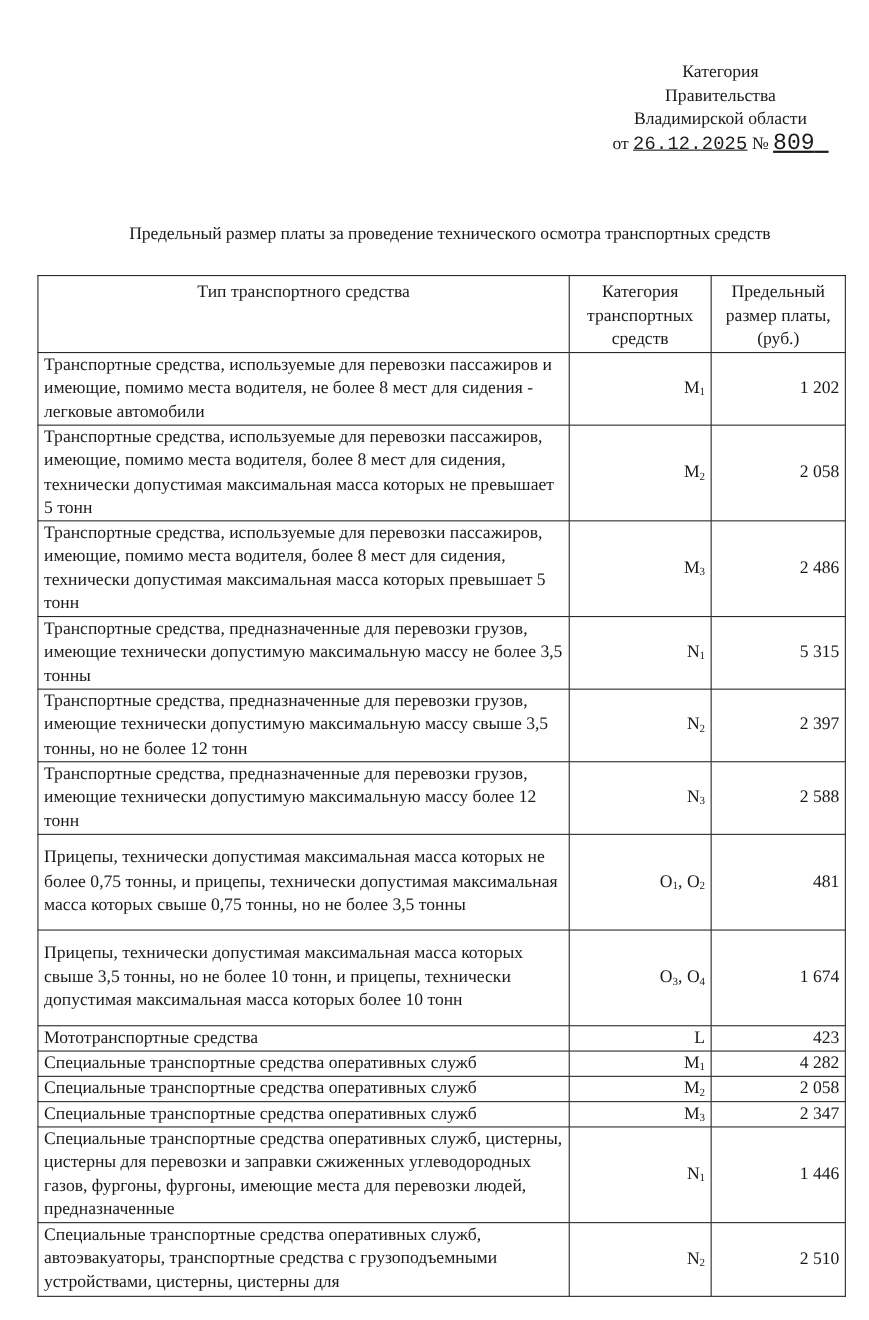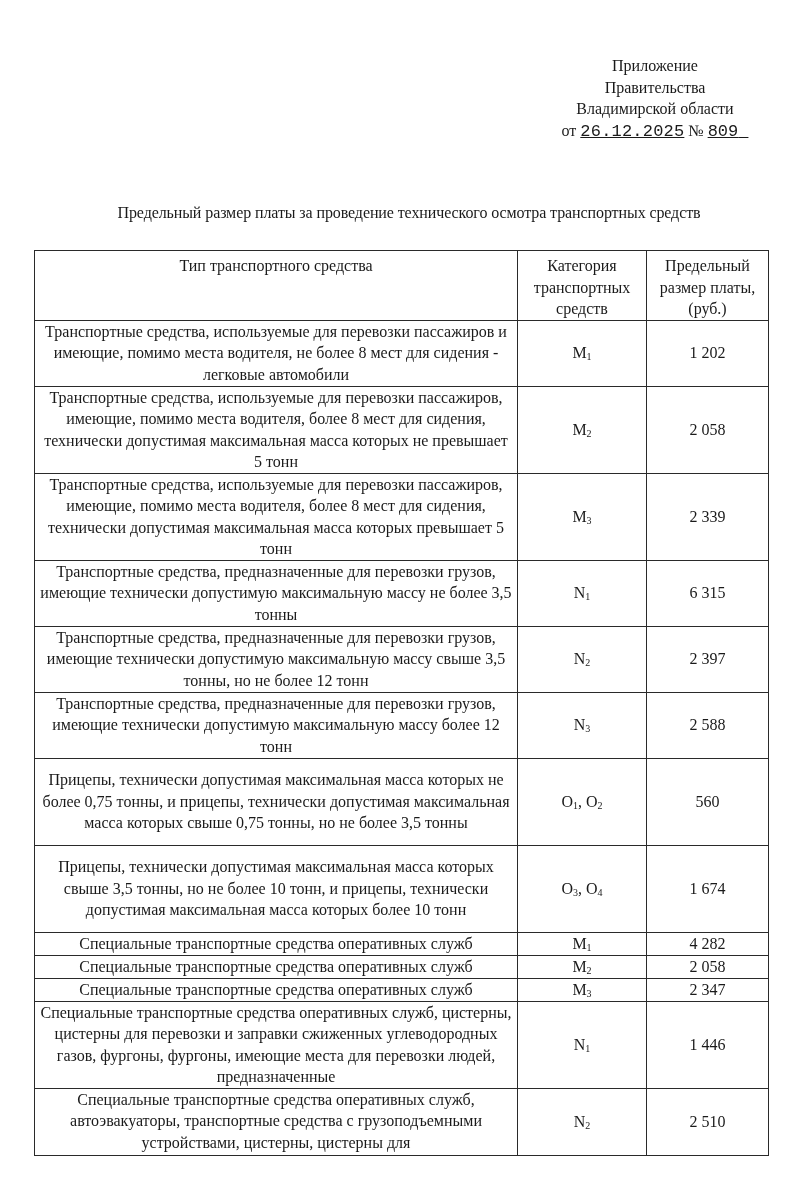--- a/index.html
+++ b/index.html
@@ -6,45 +6,45 @@
   body {
     width: 790px; height: 1200px; background: #ffffff; position: relative; overflow: hidden;
     font-family: "Liberation Serif", "DejaVu Serif", serif; color: #1a1a1a;
   }
   .appendix {
     position: absolute; left: 520px; top: 55px; width: 270px;
     text-align: center; font-size: 16px; line-height: 21.5px;
   }
   .appendix .line { display: block; white-space: nowrap; }
   .appendix .mono { font-family: "Liberation Mono", "DejaVu Sans Mono", monospace; text-decoration: underline; font-size: 17px; letter-spacing: 0.2px; margin-top: 40px; }
-  .appendix .num-tail { font-family: "Liberation Mono", "DejaVu Sans Mono", monospace; text-decoration: underline; font-size: 17px; }
+  .appendix .num-tail { font-family: "Liberation Mono", "DejaVu Sans Mono", monospace; text-decoration: underline; font-size: 21px; }
   .doc-title {
     position: absolute; left: 44px; top: 204px; width: 730px; text-align: center;
     font-size: 16px; white-space: nowrap; letter-spacing: -0.1px;
   }
   table.fees {
     position: absolute; left: 34px; top: 250px; width: 734px;
     border-collapse: collapse; table-layout: fixed; font-size: 16px; line-height: 21.5px;
   }
   table.fees td, table.fees th {
     border: 1.4px solid #2a2a2a; padding: 0 5px; vertical-align: middle; font-weight: normal;
   }
   table.fees th { vertical-align: top; text-align: center; padding-top: 4px; height: 64px; }
   col.c1 { width: 483px; } col.c2 { width: 129px; } col.c3 { width: 122px; }
-  td.type { text-align: center; padding-left: 6px; padding-top: 0; padding-bottom: 0; }
-  td.cat, td.price { text-align: center; font-family: Liberation Serif, serif; }
+  td.type { text-align: left; padding-left: 6px; padding-top: 0; padding-bottom: 0; }
+  td.cat, td.price { text-align: right; font-family: Liberation Serif, serif; }
   sub { font-size: 10px; vertical-align: -2px; line-height: 0; }
   .r3 td { height: 65px; } .r4 td { height: 86px; } .r1 td { height: 22px; }
   .cut { height: 66px; overflow: hidden; }
 </style>
 </head>
 <body>
 
 <div class="appendix">
-  <span class="line">Приложение</span>
+  <span class="line">Категория</span>
   <span class="line">Правительства</span>
   <span class="line">Владимирской области</span>
   <span class="line">
     <span>от</span>
     <span class="mono">26.12.2025</span>
     <span>№</span>
     <span class="num-tail"><span>809</span>&nbsp;</span>
   </span>
 </div>
 
@@ -70,46 +70,51 @@
         <td class="price">1 202</td>
       </tr>
       <tr class="r4">
         <td class="type"><span>Транспортные средства, используемые для перевозки пассажиров, имеющие, помимо места водителя, более 8 мест для сидения, технически допустимая максимальная масса которых не превышает 5 тонн</span></td>
         <td class="cat"><span>M</span><sub>2</sub></td>
         <td class="price">2 058</td>
       </tr>
       <tr class="r4">
         <td class="type"><span>Транспортные средства, используемые для перевозки пассажиров, имеющие, помимо места водителя, более 8 мест для сидения, технически допустимая максимальная масса которых превышает 5 тонн</span></td>
         <td class="cat"><span>M</span><sub>3</sub></td>
-        <td class="price">2 339</td>
+        <td class="price">2 486</td>
       </tr>
       <tr class="r3">
         <td class="type"><span>Транспортные средства, предназначенные для перевозки грузов, имеющие технически допустимую максимальную массу не более 3,5 тонны</span></td>
         <td class="cat"><span>N</span><sub>1</sub></td>
-        <td class="price">6 315</td>
+        <td class="price">5 315</td>
       </tr>
       <tr class="r3">
         <td class="type"><span>Транспортные средства, предназначенные для перевозки грузов, имеющие технически допустимую максимальную массу свыше 3,5 тонны, но не более 12 тонн</span></td>
         <td class="cat"><span>N</span><sub>2</sub></td>
         <td class="price">2 397</td>
       </tr>
       <tr class="r3">
         <td class="type"><span>Транспортные средства, предназначенные для перевозки грузов, имеющие технически допустимую максимальную массу более 12 тонн</span></td>
         <td class="cat"><span>N</span><sub>3</sub></td>
         <td class="price">2 588</td>
       </tr>
       <tr class="r4">
         <td class="type"><span>Прицепы, технически допустимая максимальная масса которых не более 0,75 тонны, и прицепы, технически допустимая максимальная масса которых свыше 0,75 тонны, но не более 3,5 тонны</span></td>
         <td class="cat"><span>O</span><sub>1</sub><span>, </span><span>O</span><sub>2</sub></td>
-        <td class="price">560</td>
+        <td class="price">481</td>
       </tr>
       <tr class="r4">
         <td class="type"><span>Прицепы, технически допустимая максимальная масса которых свыше 3,5 тонны, но не более 10 тонн, и прицепы, технически допустимая максимальная масса которых более 10 тонн</span></td>
         <td class="cat"><span>O</span><sub>3</sub><span>, </span><span>O</span><sub>4</sub></td>
         <td class="price">1 674</td>
+      </tr>
+      <tr class="r1">
+        <td class="type"><span>Мототранспортные средства</span></td>
+        <td class="cat"><span>L</span><sub></sub></td>
+        <td class="price">423</td>
       </tr>
       <tr class="r1">
         <td class="type"><span>Специальные транспортные средства оперативных служб</span></td>
         <td class="cat"><span>M</span><sub>1</sub></td>
         <td class="price">4 282</td>
       </tr>
       <tr class="r1">
         <td class="type"><span>Специальные транспортные средства оперативных служб</span></td>
         <td class="cat"><span>M</span><sub>2</sub></td>
         <td class="price">2 058</td>

